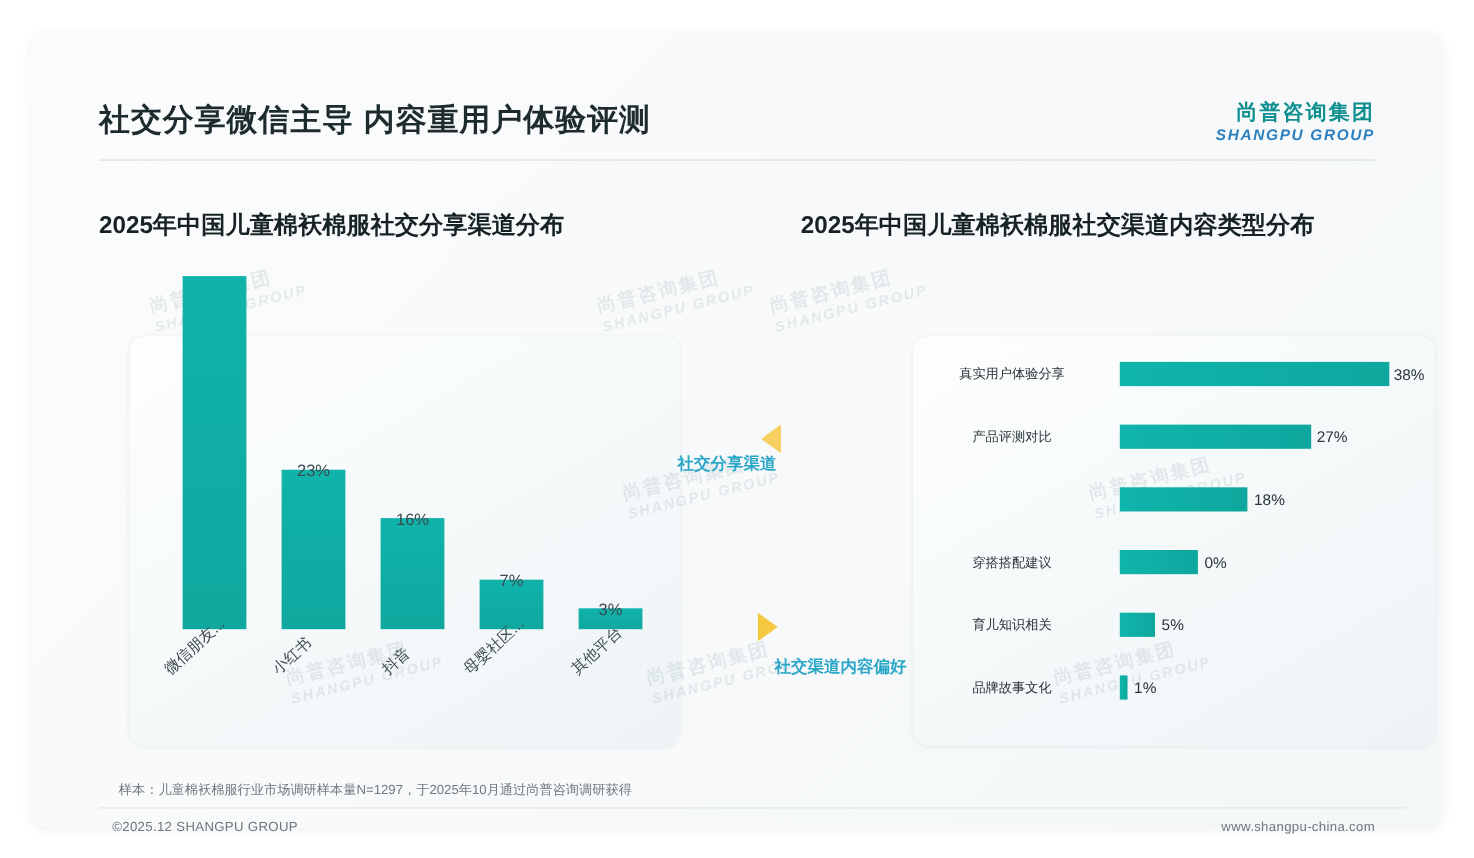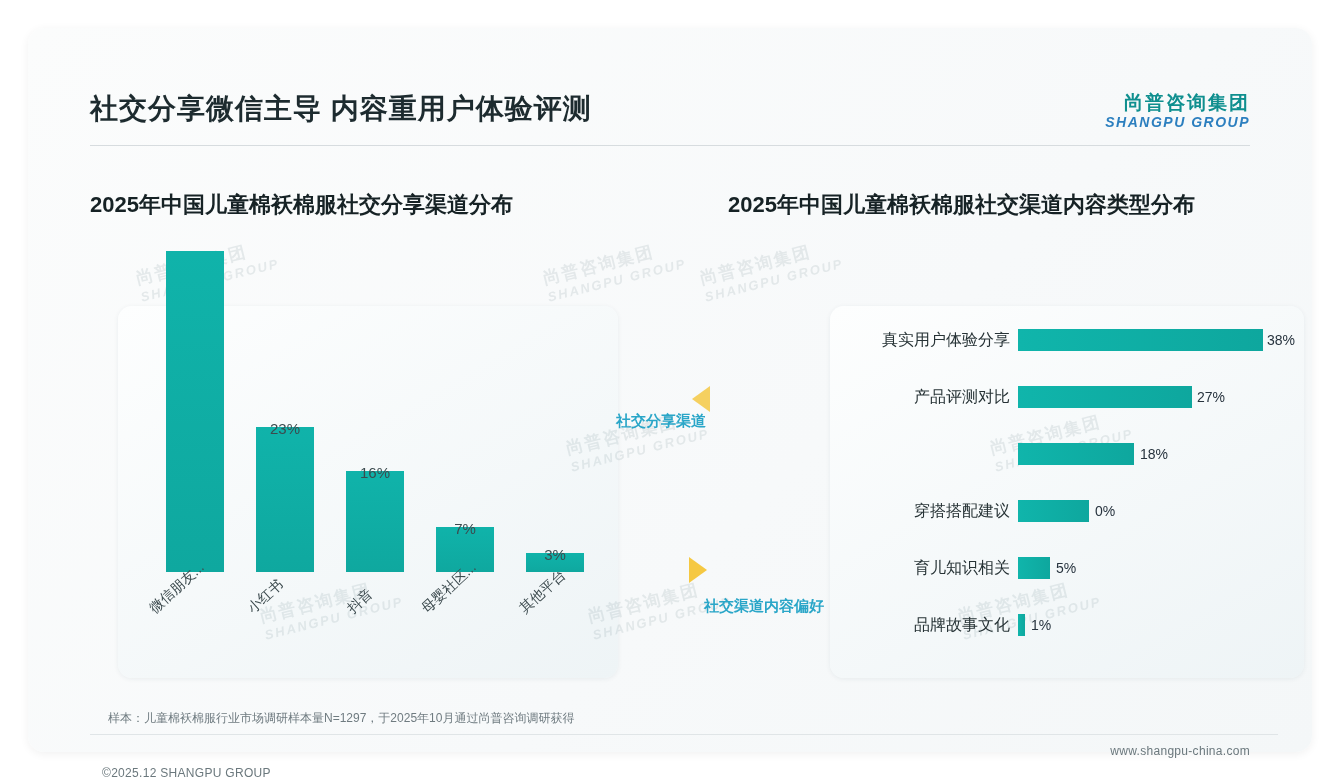--- a/index.html
+++ b/index.html
@@ -101,22 +101,22 @@
     font-size: 15px; color: #2aa6c8; font-weight: bold; white-space: nowrap;
   }
   #anno1 { left: 588px; top: 384px; }
   #anno2 { left: 676px; top: 569px; }
 
   
   #bar-chart { position: absolute; left: 802px; top: 290px; width: 474px; height: 348px; }
   .row { position: absolute; left: 0; width: 474px; height: 44px; }
   .row-lab {
     position: absolute; left: 0; top: 0; width: 180px; height: 44px;
-    line-height: 44px; text-align: right;
-    font-size: 16px; color: #273336; white-space: nowrap;
+    line-height: 44px; text-align: center;
+    font-size: 12px; color: #273336; white-space: nowrap;
   }
   .row-bar {
     position: absolute; left: 188px; top: 11px; height: 22px;
     background: linear-gradient(90deg,#10b5ab 0%, #0ea79e 100%);
   }
   .row-val {
     position: absolute; top: 0; height: 44px; line-height: 44px;
     font-size: 14px; color: #27333e; white-space: nowrap;
   }
 
@@ -124,21 +124,21 @@
   .note {
     position: absolute; left: 80px; top: 682px;
     font-size: 12px; color: #6f7b80; white-space: nowrap;
   }
   .foot-line {
     position: absolute; left: 62px; top: 706px; width: 1188px; height: 1px;
     background: #e0e5e7;
   }
   .foot-l {
     position: absolute; left: 74px; top: 716px;
-    font-size: 12px; color: #6b787d; letter-spacing: .3px; white-space: nowrap; margin-top: 22px;
+    font-size: 12px; color: #6b787d; letter-spacing: .3px; white-space: nowrap;
   }
   .foot-r {
     position: absolute; right: 62px; top: 716px;
     font-size: 12px; color: #6b787d; letter-spacing: .3px; white-space: nowrap;
   }
 </style>
 </head>
 <body>
 
 <div class="slide">

